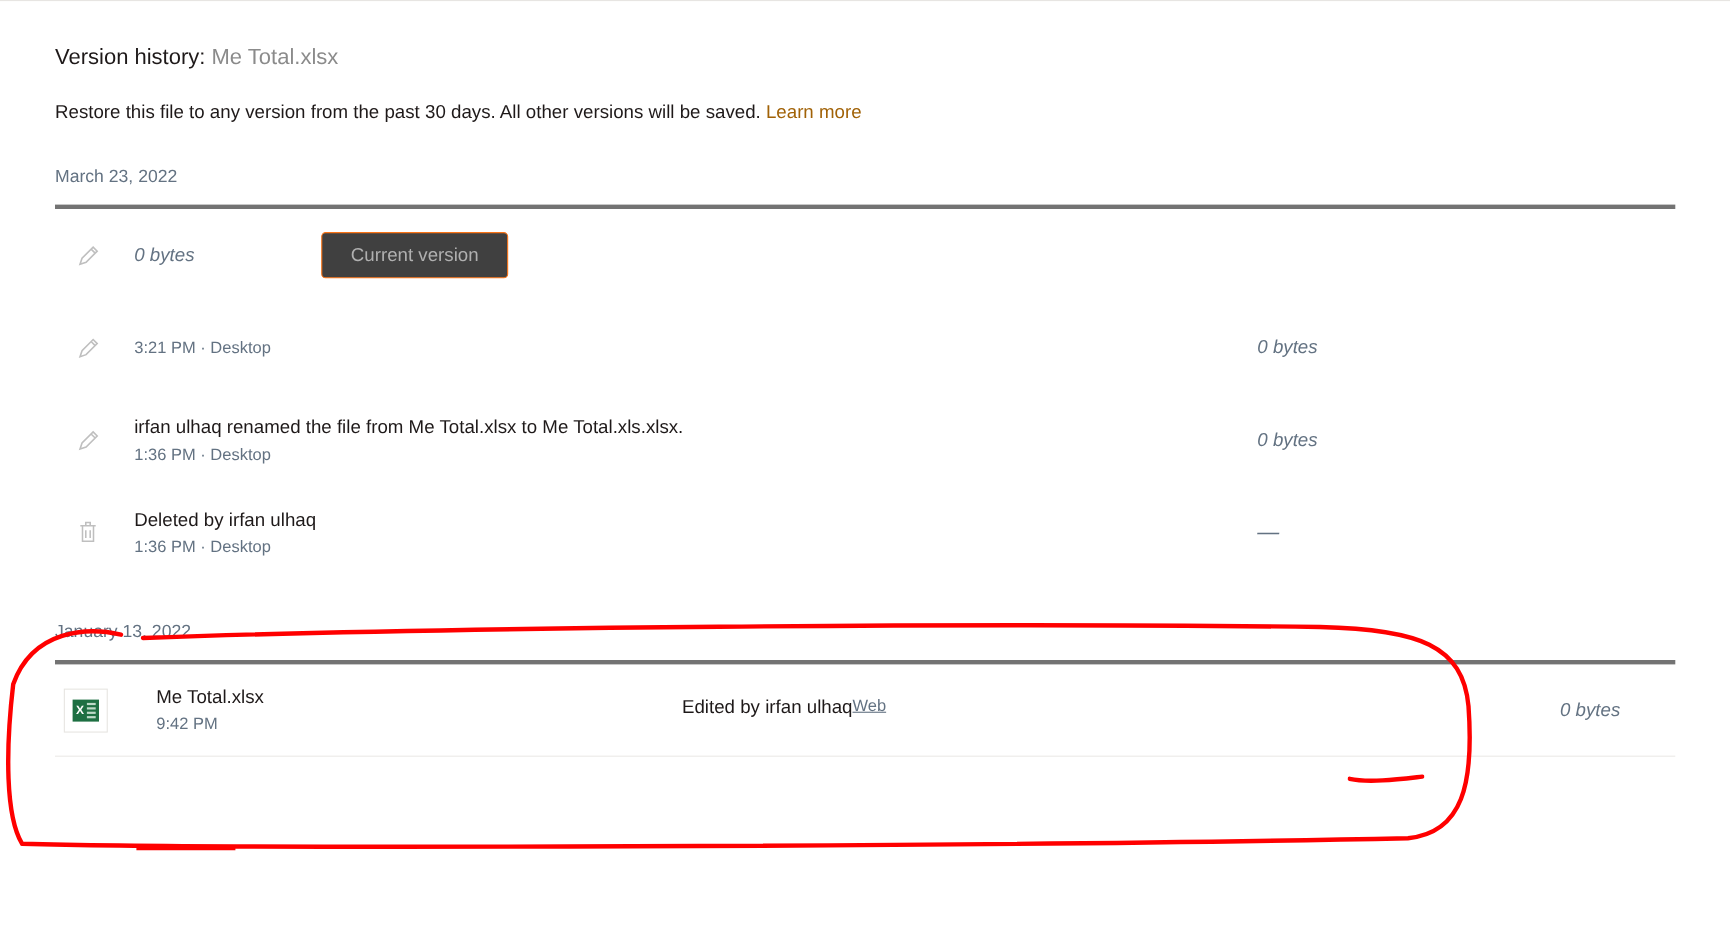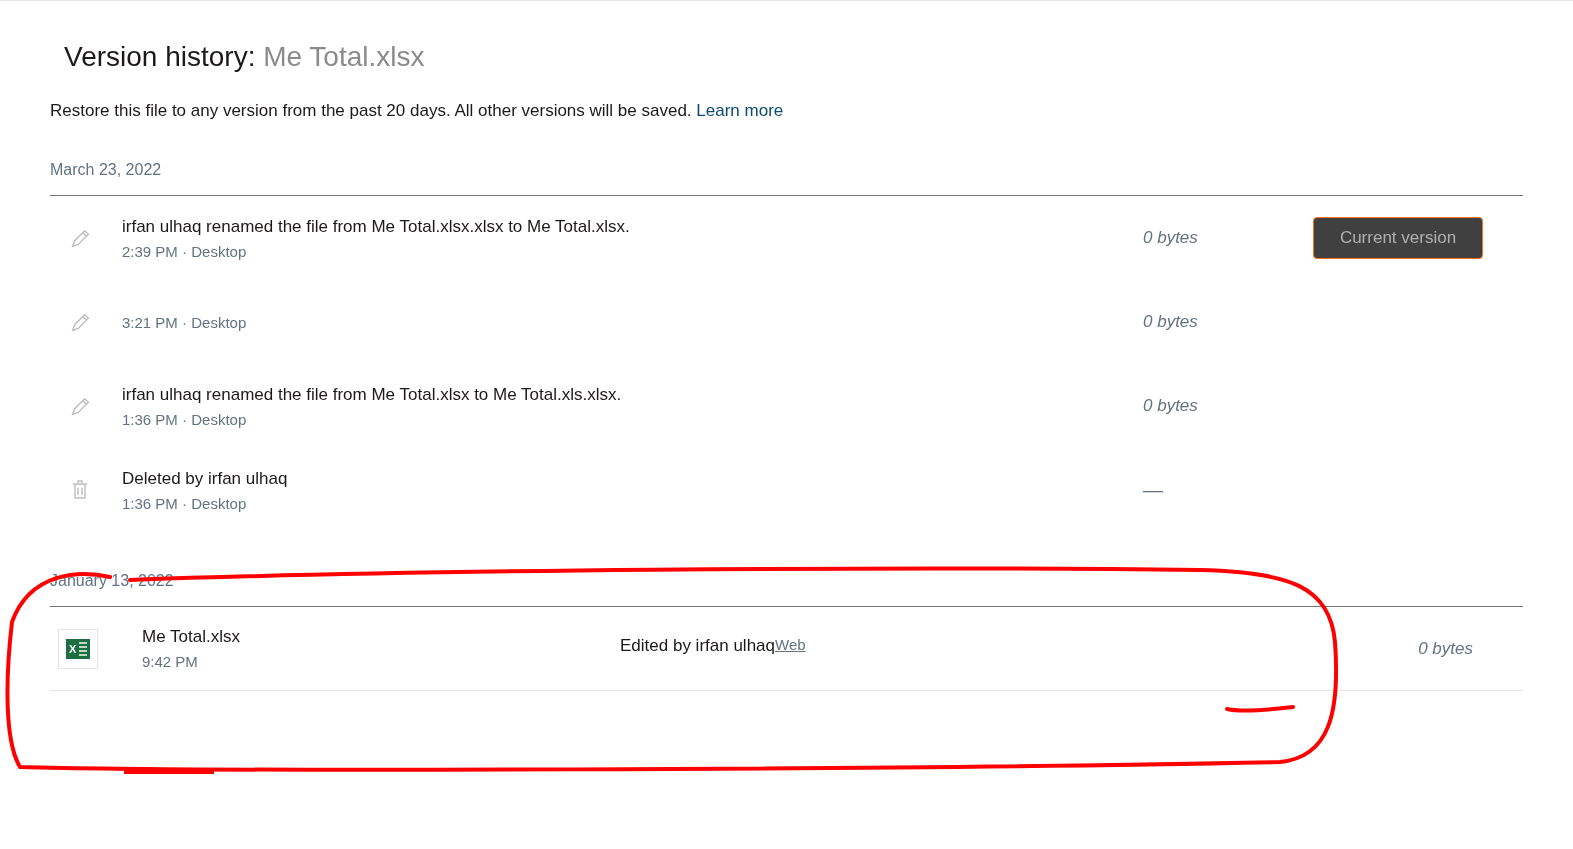--- a/index.html
+++ b/index.html
@@ -7,42 +7,41 @@
       font-family: -apple-system, BlinkMacSystemFont, "Segoe UI", Helvetica, Arial, sans-serif;
       background: #fff;
       color: #1e1919;
       width: 1573px;
       border-top: 1px solid #e7e5e2;
     }
     .container {
       padding: 40px 50px 0 50px;
     }
     .page-title {
-      font-size: 28px;
+      font-size: 20px;
       font-weight: 500;
       color: #1e1919;
       margin-bottom: 28px;
-      margin-left: 14px;
     }
     .page-title .filename {
       color: #8b8b8b;
       font-weight: 400;
     }
     .subtitle {
       font-size: 17px;
       color: #1e1919;
       margin-bottom: 40px;
     }
-    .subtitle a { color: #0c4a6e; text-decoration: none; }
+    .subtitle a { color: #a16207; text-decoration: none; }
 
     .date-header {
       font-size: 16px;
       color: #637282;
       padding-bottom: 16px;
-      border-bottom: 1px solid #737373;
+      border-bottom: 4px solid #737373;
       margin-top: 18px;
     }
 
     .row {
       display: flex;
       align-items: center;
       padding: 18px 0;
       min-height: 84px;
     }
     .row.bordered { border-bottom: 1px solid #e7e5e2; }
@@ -156,36 +155,30 @@
 </head>
 <body>
 
 <div class="container">
 
   <h1 class="page-title">
     <span>Version history: </span><span class="filename">Me Total.xlsx</span>
   </h1>
 
   <p class="subtitle">
-    <span>Restore this file to any version from the past 20 days. All other versions will be saved. </span><a href="#">Learn more</a>
+    <span>Restore this file to any version from the past 30 days. All other versions will be saved. </span><a href="#">Learn more</a>
   </p>
 
   <div class="date-header">March 23, 2022</div>
 
   <div class="row">
     <div class="icon-cell">
       <svg class="pencil-svg" viewBox="0 0 24 24">
           <path d="M3 21l2-6 11-11 4 4-11 11-6 2z M14 6l4 4"></path>
         </svg>
-    </div>
-    <div class="main-cell">
-      <div class="text-col">
-        <span class="desc">irfan ulhaq renamed the file from Me Total.xlsx.xlsx to Me Total.xlsx.</span>
-        <span class="meta"><span>2:39 PM</span> · <span>Desktop</span></span>
-      </div>
     </div>
     <div class="size-cell">0 bytes</div>
     <div class="action-cell">
       <button class="current-btn">Current version</button>
     </div>
   </div>
 
   <div class="row">
     <div class="icon-cell">
       <svg class="pencil-svg" viewBox="0 0 24 24">

